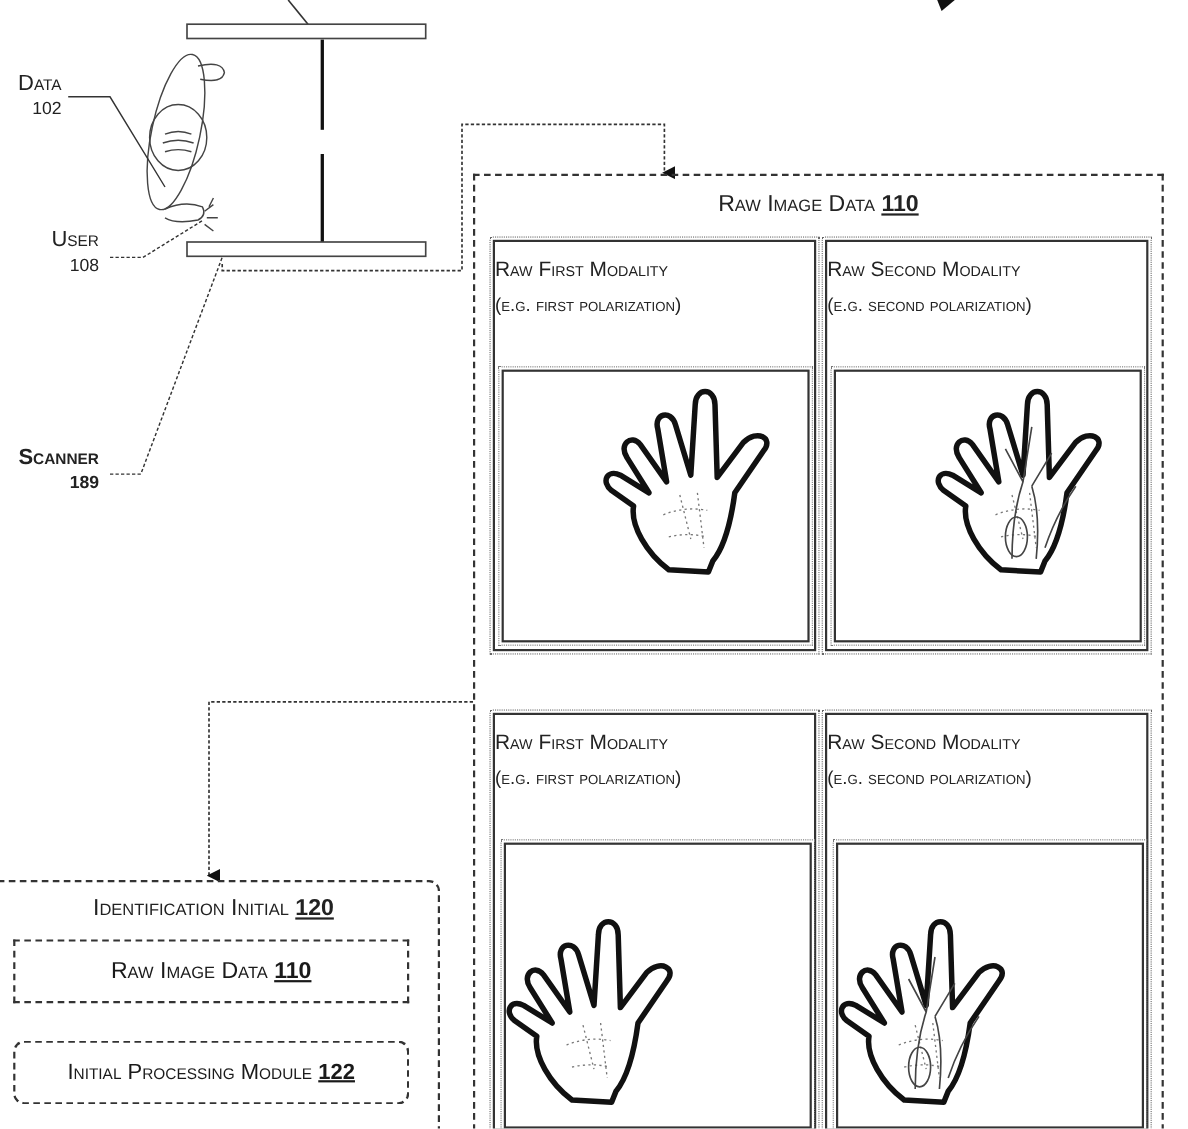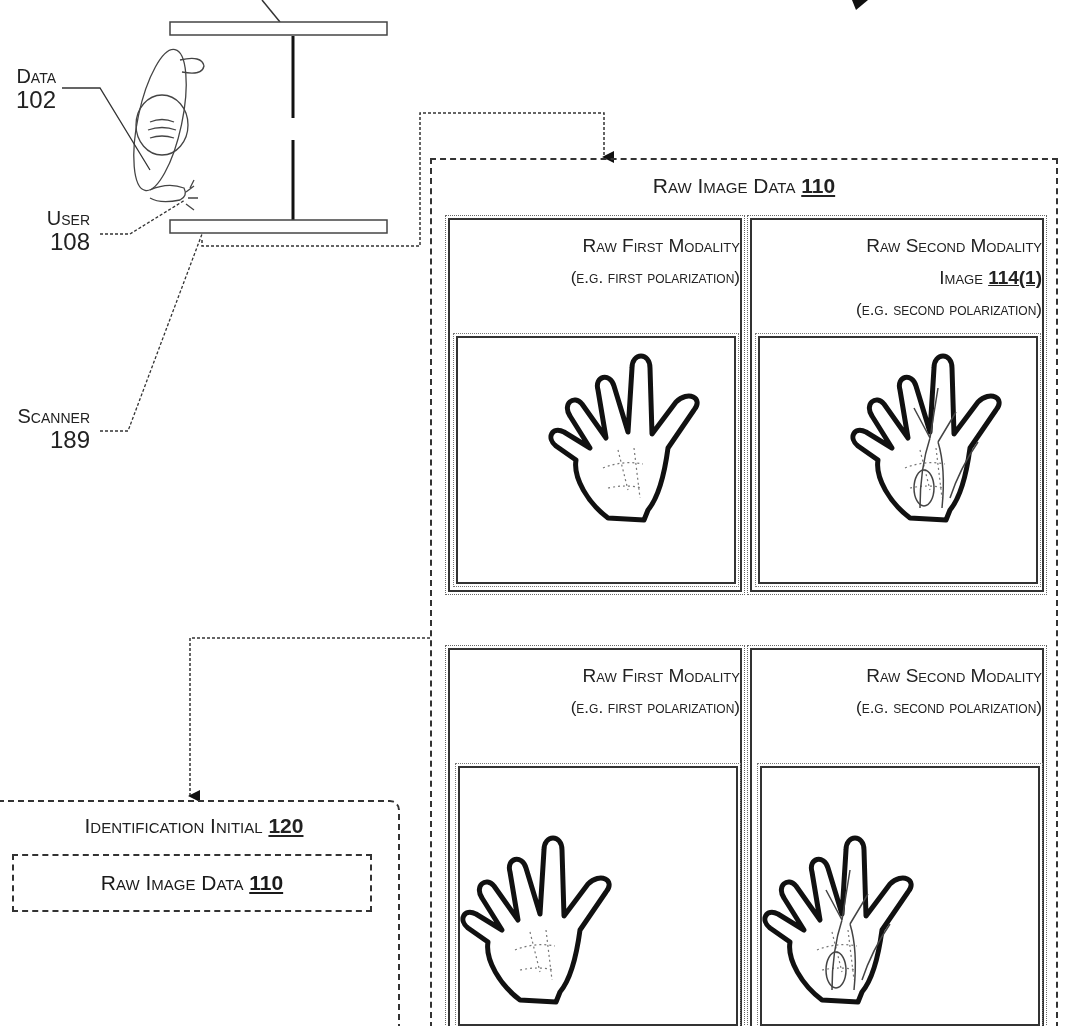--- a/index.html
+++ b/index.html
@@ -1,26 +1,26 @@
 <!DOCTYPE html>
 <html><head>
 <meta charset="utf-8">
 <style>
   html, body { margin: 0; padding: 0; background: #ffffff; }
   body { width: 1080px; height: 1026px; position: relative; overflow: hidden;
          font-family: "Liberation Sans", sans-serif; color: #1a1a1a; }
   svg.canvas { position: absolute; left: 0; top: 0; }
   .lbl { position: absolute; font-variant: small-caps; font-size: 20px; line-height: 24px; color: #222; text-align: right; }
-  .num { font-variant: normal; font-size: 24px; }
+  .num { font-variant: normal; font-size: 16px; }
   .ref { text-decoration: underline; font-variant: normal; font-weight: bold; }
   .box { position: absolute; box-sizing: border-box; border: 2px dashed #333; }
   .sc { font-variant: small-caps; }
   .title { position: absolute; left: 0; right: 0; text-align: center; font-size: 21px; font-variant: small-caps; color: #222; }
   .panel { position: absolute; box-sizing: border-box; border: 2px solid #333; outline: 1px dotted #666; outline-offset: 2px; }
-  .ptext { position: absolute; left: 0; right: 0; top: 10px; text-align: right; font-size: 19px; line-height: 32px; font-variant: small-caps; color: #222; }
+  .ptext { position: absolute; left: 0; right: 0; top: 10px; text-align: left; font-size: 19px; line-height: 32px; font-variant: small-caps; color: #222; }
   .imgbox { position: absolute; box-sizing: border-box; border: 2px solid #333; outline: 1px dotted #777; outline-offset: 2px; background: #fff; }
   .hand { position: absolute; }
 </style>
 </head>
 <body>
 
 <svg class="canvas" width="1080" height="1026" viewBox="0 0 1080 1026">
   <defs>
     <marker id="arrow" markerWidth="12" markerHeight="12" refX="6" refY="10" orient="auto" markerUnits="userSpaceOnUse">
       <path d="M0,0 L12,0 L6,12 Z" fill="#111"></path>
@@ -57,21 +57,21 @@
 </svg>
 
 <div class="lbl" style="left:0;top:64px;width:56px;">
   <div>Data</div>
   <div class="num">102</div>
 </div>
 <div class="lbl" style="left:0;top:206px;width:90px;">
   <div>User</div>
   <div class="num">108</div>
 </div>
-<div class="lbl" style="left:0;top:404px;width:90px;">
+<div class="lbl" style="left:0;top:404px;width:90px;font-weight:bold;">
   <div>Scanner</div>
   <div class="num">189</div>
 </div>
 
 <div class="box" style="left:430px;top:158px;width:628px;height:880px;">
   <div class="title" style="top:14px;">
     <span>Raw Image Data</span>
     <span class="ref">110</span>
   </div>
 
@@ -83,21 +83,20 @@
     <div class="imgbox" style="left:6px;top:116px;width:280px;height:248px;">
       <svg class="hand" style="left:90px;top:0px;" width="190" height="190" viewBox="0 0 190 190">
         <use href="#handshape"></use>
       </svg>
     </div>
   </div>
 
   <div class="panel" style="left:318px;top:58px;width:294px;height:374px;">
     <div class="ptext">
       <div>Raw Second Modality</div>
-      <div><span>Image</span> <span class="ref">114(1)</span></div>
       <div style="font-size:17px">(e.g. second polarization)</div>
     </div>
     <div class="imgbox" style="left:6px;top:116px;width:280px;height:248px;">
       <svg class="hand" style="left:90px;top:0px;" width="190" height="190" viewBox="0 0 190 190">
         <use href="#handshape"></use>
           <use href="#veins"></use>
       </svg>
     </div>
   </div>
 
@@ -129,20 +128,24 @@
 
 <div class="box" style="left:-12px;top:800px;width:412px;height:260px;border-radius:10px;">
   <div class="title" style="top:12px;">
     <span>Identification Initial</span>
     <span class="ref">120</span>
   </div>
   <div class="box sc" style="left:22px;top:52px;width:360px;height:58px;font-size:21px;text-align:center;line-height:54px;">
     <span>Raw Image Data</span>
     <span class="ref">110</span>
   </div>
+  <div class="box sc" style="left:22px;top:144px;width:360px;height:58px;font-size:20px;text-align:center;line-height:54px;border-radius:10px;">
+    <span>Initial Processing Module</span>
+    <span class="ref">122</span>
+  </div>
 </div>
 
 <svg width="0" height="0" style="position:absolute">
   <defs>
     <g id="handshape">
       <path d="M60 180 C40 165 25 140 28 122 L8 108 C-2 100 4 88 16 94 L42 110
                L22 78 C14 66 26 56 34 66 L58 100 L50 52 C46 38 62 34 66 48 L80 94
                L84 30 C84 14 102 14 102 30 L104 96 L128 64 C140 52 156 60 146 72
                L120 110 C116 140 110 160 100 172 L96 182 Z" fill="#fff" stroke="#111" stroke-width="5" stroke-linejoin="round"></path>
       <path d="M55 130 q20 -8 40 -4 M60 150 q18 -4 34 0 M70 112 l10 40 M86 110 l6 50" fill="none" stroke="#777" stroke-width="1.2" stroke-dasharray="2,3"></path>

